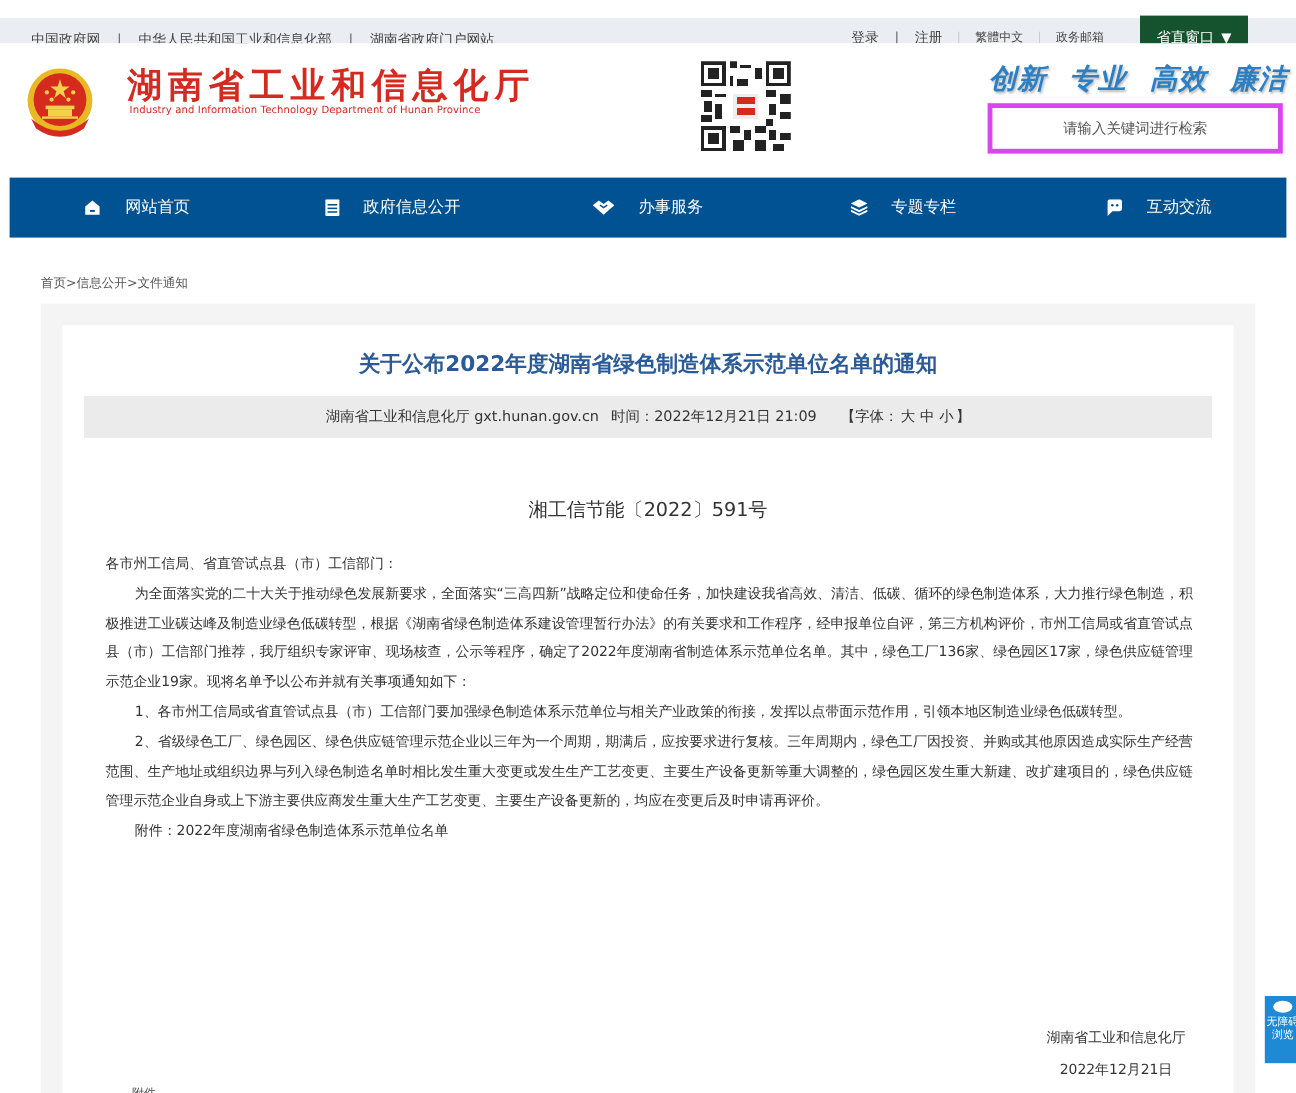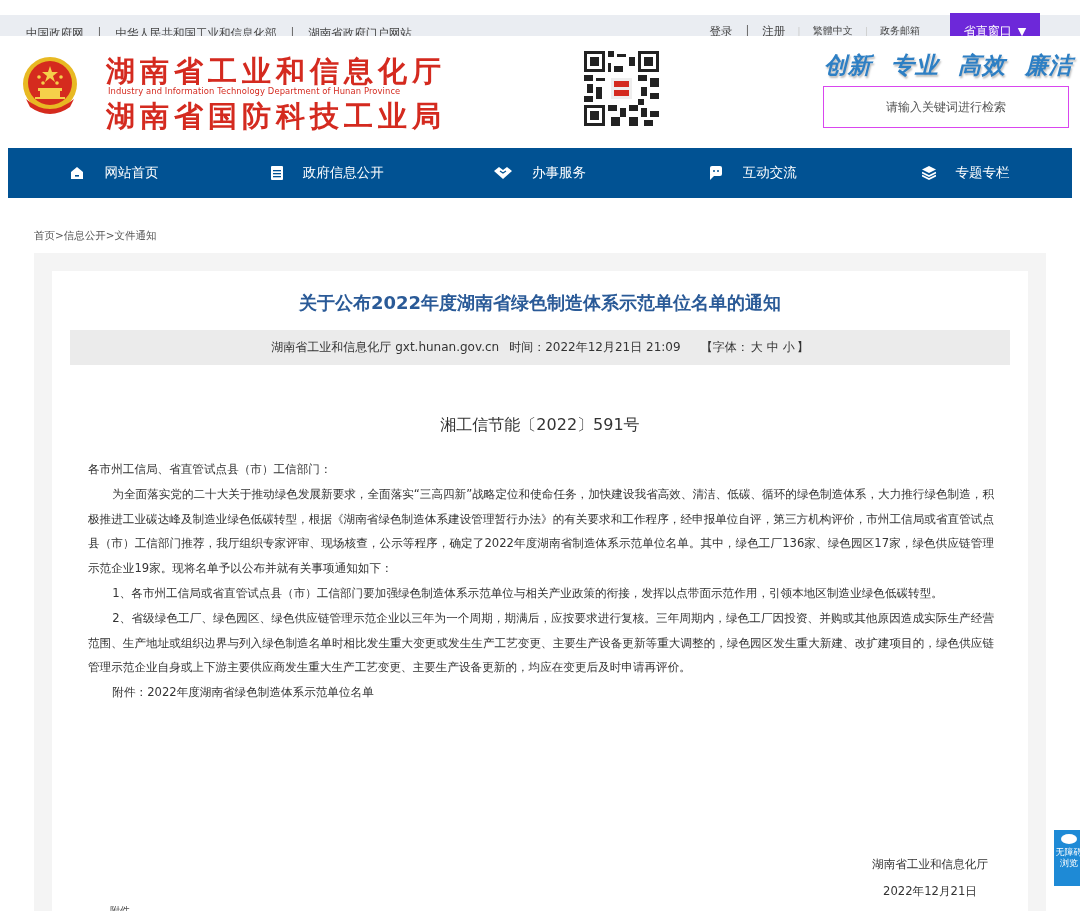--- a/index.html
+++ b/index.html
@@ -8,33 +8,33 @@
   
   .topbar { position: absolute; left: 0; top: 15px; width: 1080px; height: 36px; background: #eaedf2; font-size: 11.5px; color: #444; }
   .topbar .left { position: absolute; left: 26px; top: 0; height: 36px; display: flex; align-items: center; }
   .topbar .left span { white-space: nowrap; }
   .topbar .sep { margin: 0 14px; color: #666; }
   .topbar .right { position: absolute; right: 0; top: 0; height: 32px; display: flex; align-items: center; }
   .topbar .right .lnk { white-space: nowrap; }
   .topbar .right .small { font-size: 10px; }
   .topbar .right .sep2 { margin: 0 13px; color: #666; }
   .topbar .right .sep3 { margin: 0 12px; color: #ccc; font-size: 10px; }
-  .dept-window { margin-left: 30px; margin-right: 40px; width: 90px; height: 36px; background: #6d28d9; color: #fff; display: flex; align-items: center; justify-content: center; font-size: 12px; }
+  .dept-window { margin-left: 30px; margin-right: 40px; width: 90px; height: 36px; background: #14532d; color: #fff; display: flex; align-items: center; justify-content: center; font-size: 12px; }
   .dept-window .tri { margin-left: 6px; font-size: 11px; }
 
   
   .header { position: absolute; left: 0; top: 36px; width: 1080px; height: 109px; background: #fff; }
   .emblem { position: absolute; left: 20px; top: 19px; width: 60px; height: 62px; }
   .logo-title1 { position: absolute; left: 106px; top: 16px; font-size: 29px; font-weight: bold; color: #d42a1f; letter-spacing: 5px; white-space: nowrap; font-family: "DejaVu Sans", sans-serif; }
   .logo-en { position: absolute; left: 108px; top: 50px; font-size: 8.4px; color: #d42a1f; white-space: nowrap; letter-spacing: 0.1px; }
   .logo-title2 { position: absolute; left: 106px; top: 61px; font-size: 29px; font-weight: bold; color: #d42a1f; letter-spacing: 5px; white-space: nowrap; }
   .qr { position: absolute; left: 584px; top: 15px; width: 75px; height: 75px; }
   .slogan { position: absolute; left: 824px; top: 14px; font-size: 23px; font-weight: bold; font-style: italic; color: #2d7fc4; white-space: nowrap; letter-spacing: 1px; text-shadow: 1px 2px 2px #bbb; }
   .slogan span { margin-right: 10px; }
-  .search-box { position: absolute; left: 823px; top: 50px; width: 246px; height: 42px; border: 1px solid #d946ef; display: flex; align-items: center; justify-content: center; font-size: 12px; color: #555; background: #fff; }
+  .search-box { position: absolute; left: 823px; top: 50px; width: 246px; height: 42px; border: 4px solid #d946ef; display: flex; align-items: center; justify-content: center; font-size: 12px; color: #555; background: #fff; }
 
   
   .nav { position: absolute; left: 8px; top: 148px; width: 1064px; height: 50px; background: #015293; display: flex; }
   .nav-item { flex: 1; display: flex; align-items: center; justify-content: center; color: #fff; font-size: 13.5px; gap: 11px; }
   .nav-item svg { margin-right: 9px; }
 
   
   .breadcrumb { position: absolute; left: 34px; top: 229px; font-size: 10.5px; color: #555; white-space: nowrap; }
 
   
@@ -90,21 +90,20 @@
     <circle cx="41" cy="22" r="1.8" fill="#f5d04a"></circle>
     <circle cx="23" cy="28" r="1.8" fill="#f5d04a"></circle>
     <circle cx="37" cy="28" r="1.8" fill="#f5d04a"></circle>
     <rect x="18" y="33" width="24" height="3" fill="#f5d04a"></rect>
     <rect x="20" y="36" width="20" height="6" fill="#f5d04a"></rect>
     <rect x="15" y="42" width="30" height="2" fill="#f5d04a"></rect>
     <path d="M6 44 Q30 64 54 44 L50 52 Q30 66 10 52 Z" fill="#d52b1e"></path>
   </svg>
   <div class="logo-title1">湖南省工业和信息化厅</div>
   <div class="logo-en">Industry and Information Technology Department of Hunan Province</div>
-  <div class="logo-title2">湖南省国防科技工业局</div>
 
   <svg class="qr" viewBox="0 0 25 25" shape-rendering="crispEdges">
     <rect width="25" height="25" fill="#fff"></rect>
     <rect x="0" y="0" width="7" height="7" fill="#222"></rect>
       <rect x="1" y="1" width="5" height="5" fill="#fff"></rect>
       <rect x="2" y="2" width="3" height="3" fill="#222"></rect>
     <rect x="18" y="0" width="7" height="7" fill="#222"></rect>
       <rect x="19" y="1" width="5" height="5" fill="#fff"></rect>
       <rect x="20" y="2" width="3" height="3" fill="#222"></rect>
     <rect x="0" y="18" width="7" height="7" fill="#222"></rect>
@@ -168,34 +167,34 @@
   </div>
   <div class="nav-item">
     <svg width="18" height="14" viewBox="0 0 18 14">
         <path d="M0 5 L5 1 L9 4 L13 1 L18 5 L9 13 Z" fill="#fff"></path>
         <path d="M6 5 L9 7 L12 5" stroke="#015293" stroke-width="1.2" fill="none"></path>
       </svg>
     <span>办事服务</span>
   </div>
   <div class="nav-item">
     <svg width="14" height="14" viewBox="0 0 14 14">
+        <path d="M7 0 L14 3.5 L7 7 L0 3.5 Z" fill="#fff"></path>
+        <path d="M0 6.5 L7 10 L14 6.5" stroke="#fff" stroke-width="1.6" fill="none"></path>
+        <path d="M0 9.5 L7 13 L14 9.5" stroke="#fff" stroke-width="1.6" fill="none"></path>
+      </svg>
+    <span>专题专栏</span>
+  </div>
+  <div class="nav-item">
+    <svg width="14" height="14" viewBox="0 0 14 14">
         <rect x="1" y="0" width="12" height="10" rx="2" fill="#fff"></rect>
         <path d="M1 8 L1 14 L5 10 Z" fill="#fff"></path>
         <circle cx="5" cy="5" r="1" fill="#015293"></circle>
         <circle cx="9" cy="5" r="1" fill="#015293"></circle>
       </svg>
     <span>互动交流</span>
-  </div>
-  <div class="nav-item">
-    <svg width="14" height="14" viewBox="0 0 14 14">
-        <path d="M7 0 L14 3.5 L7 7 L0 3.5 Z" fill="#fff"></path>
-        <path d="M0 6.5 L7 10 L14 6.5" stroke="#fff" stroke-width="1.6" fill="none"></path>
-        <path d="M0 9.5 L7 13 L14 9.5" stroke="#fff" stroke-width="1.6" fill="none"></path>
-      </svg>
-    <span>专题专栏</span>
   </div>
 </div>
 
 <div class="breadcrumb">首页&gt;信息公开&gt;文件通知</div>
 
 <div class="article-bg"></div>
 <div class="article">
   <h1 class="title">关于公布2022年度湖南省绿色制造体系示范单位名单的通知</h1>
   <div class="meta">
     <span>湖南省工业和信息化厅 gxt.hunan.gov.cn</span>

